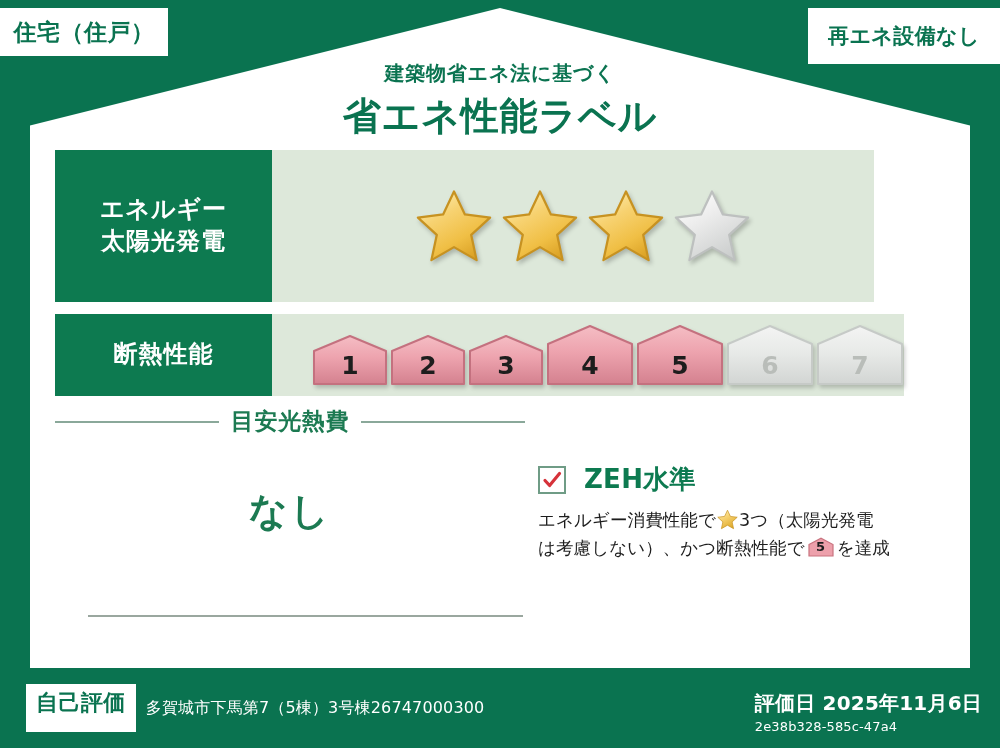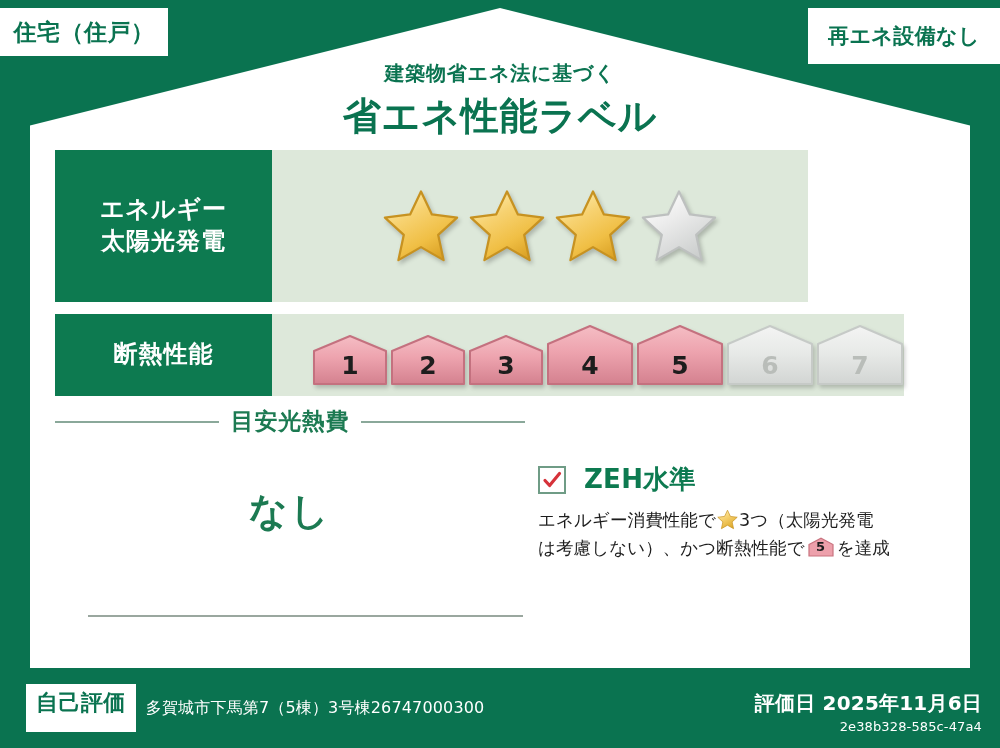--- a/index.html
+++ b/index.html
@@ -51,21 +51,21 @@
     margin-bottom: 4px;
   }
   .title-main {
     font-size: 38px; font-weight: 700; letter-spacing: 0.02em;
   }
 
   
   .perf-row {
     position: absolute;
     left: 55px;
-    width: 753px;
+    width: 819px;
     display: flex;
   }
   .perf-row.energy      { top: 150px; height: 152px; }
   .perf-row.insulation  { top: 314px; height: 82px;  }
 
   .perf-label {
     width: 217px;
     background: #0d7a50;
     color: #ffffff;
     display: flex;
@@ -195,21 +195,20 @@
   }
   .footer-address {
     color: #ffffff;
     font-size: 16px;
     letter-spacing: 0.01em;
     white-space: nowrap;
   }
   .footer-right {
     position: absolute;
     right: 18px; bottom: 14px;
-    text-align: right;
     color: #ffffff;
   }
   .eval-date { font-size: 20px; font-weight: 700; letter-spacing: 0.01em; white-space: nowrap; }
   .eval-id   { font-size: 13px; margin-top: 2px; letter-spacing: 0.01em; white-space: nowrap; }
 </style>
 </head>
 <body>
 
 <div id="label-root">
 

